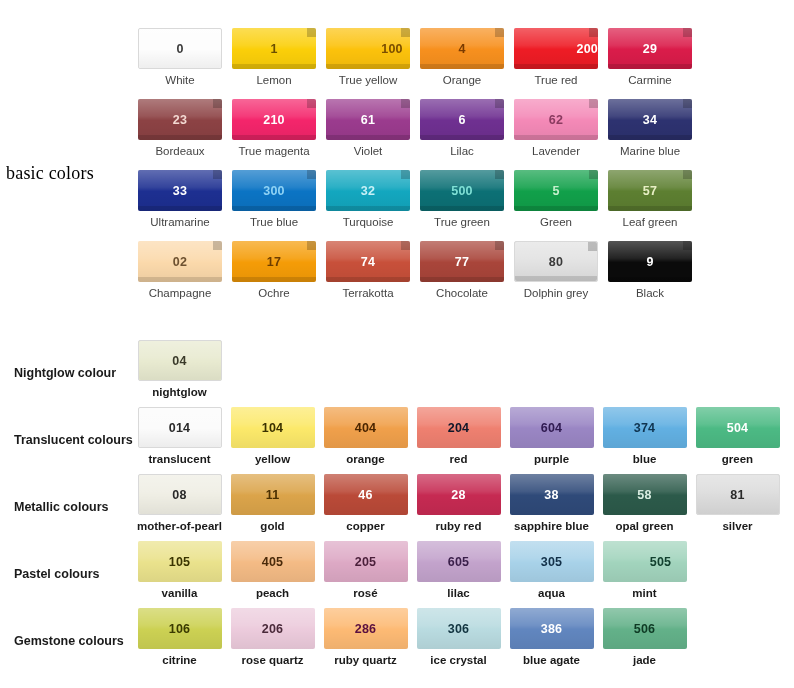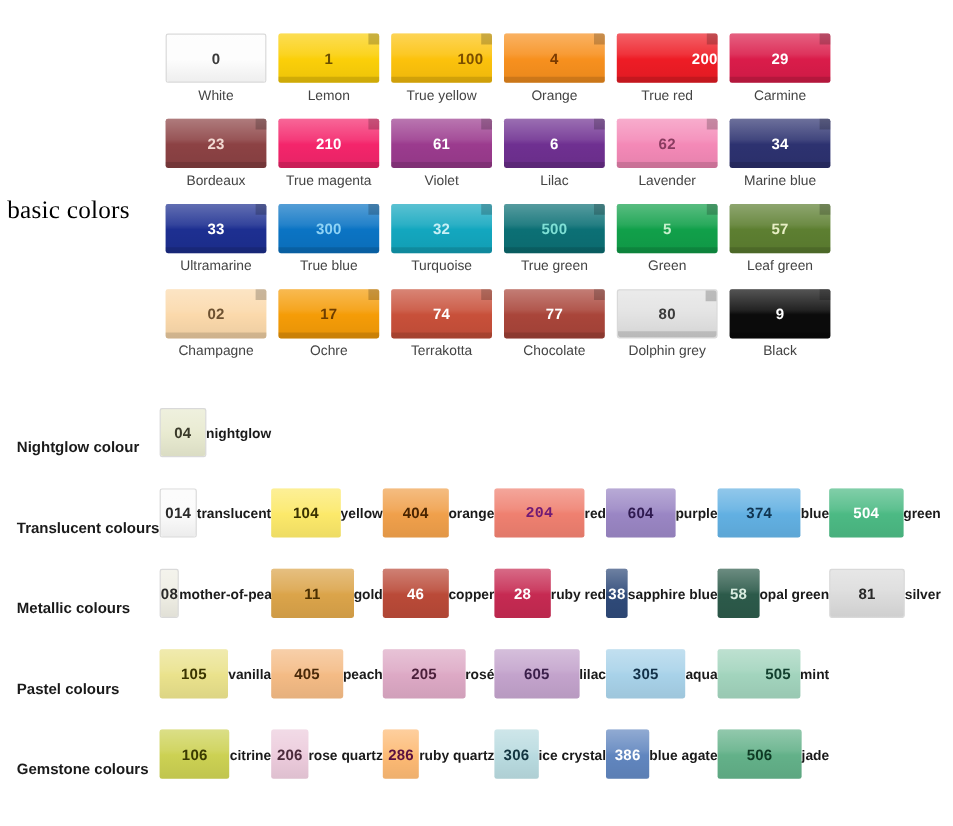--- a/index.html
+++ b/index.html
@@ -23,21 +23,21 @@
     left: 0;
     top: 0;
     width: 794px;
     height: 320px;
   }
   #basic-title {
     position: absolute;
     left: 6px;
     top: 163px;
     font-family: "Liberation Serif", serif;
-    font-size: 21px;
+    font-size: 18px;
     color: #000000;
     letter-spacing: 0.2px;
     white-space: nowrap;
   }
   #basic-grid {
     position: absolute;
     left: 133px;
     top: 28px;
     width: 660px;
   }
@@ -74,20 +74,21 @@
     color: #1a1a1a;
     padding-top: 26px;
     white-space: nowrap;
   }
   .spec-cells {
     display: flex;
   }
   .spec-cell {
     width: 93px;
     display: flex;
+    flex-direction: column;
     align-items: center;
   }
 
   
   .swatch {
     position: relative;
     width: 84px;
     height: 41px;
     border-radius: 2px;
     display: flex;
@@ -370,21 +371,21 @@
         <div class="spec-cell">
           <div class="swatch" style="background: rgb(240, 160, 75);">
             <div class="gloss"></div>
             <span class="num" style="color: rgb(74, 37, 0);">404</span>
           </div>
           <div class="caption">orange</div>
         </div>
         <div class="spec-cell">
           <div class="swatch" style="background: rgb(239, 128, 112);">
             <div class="gloss"></div>
-            <span class="num" style="color: #701a75; font-family: Liberation Mono, monospace;">204</span>
+            <span class="num" style="color: #0f172a;">204</span>
           </div>
           <div class="caption">red</div>
         </div>
         <div class="spec-cell">
           <div class="swatch" style="background: rgb(154, 134, 196);">
             <div class="gloss"></div>
             <span class="num" style="color: rgb(47, 26, 80);">604</span>
           </div>
           <div class="caption">purple</div>
         </div>

